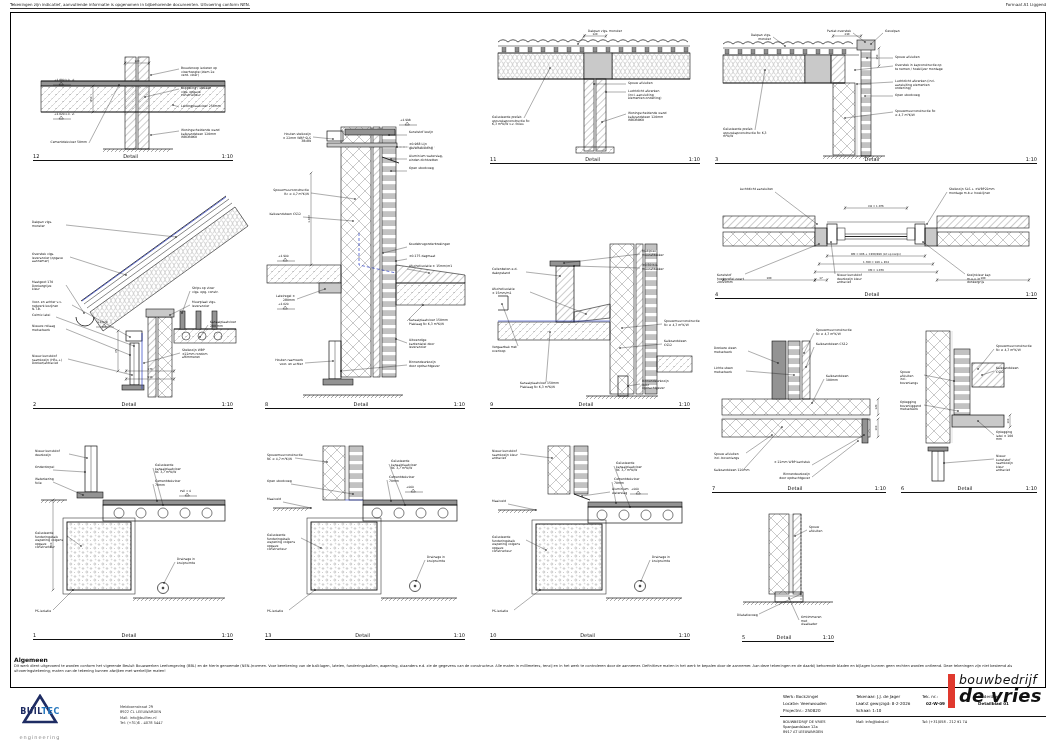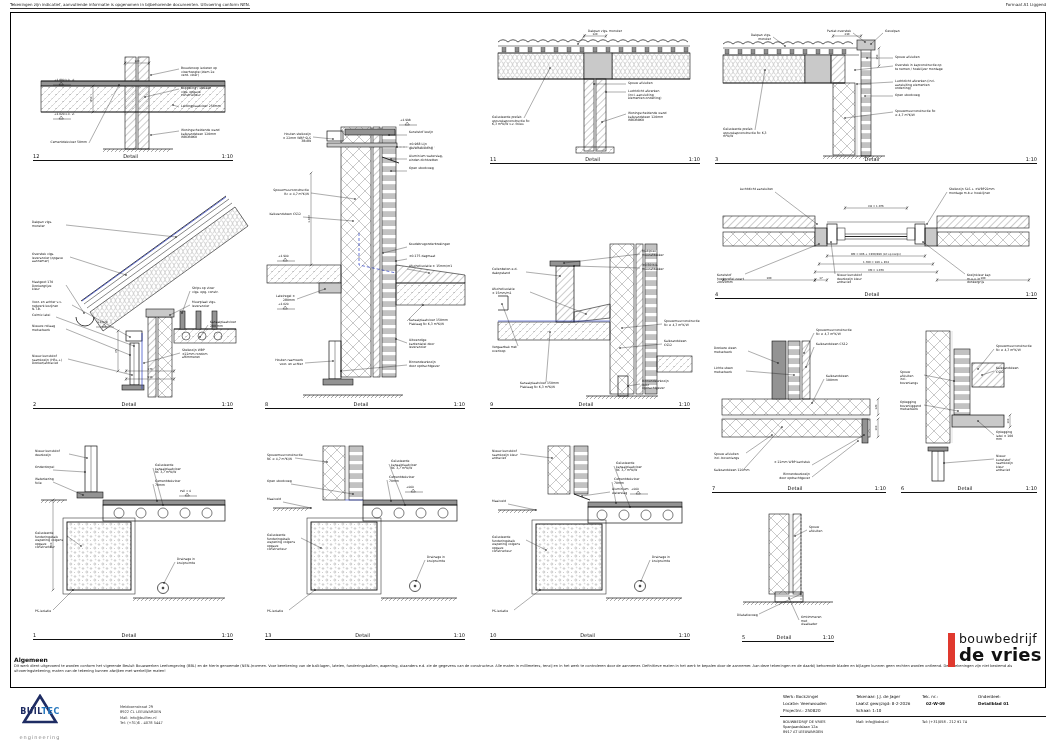--- a/index.html
+++ b/index.html
@@ -7,21 +7,21 @@
   .tophead{position:absolute;left:10px;top:2px;width:1036px;display:flex;justify-content:space-between;font-size:4px;color:#222;}
   .tophead .u{border-bottom:0.5px solid #333;padding-bottom:0.5px;}
   .frame{position:absolute;left:10px;top:12px;width:1034px;height:674px;border:1.3px solid #000;}
   .pdraw{position:absolute;overflow:visible;}
   .pdraw svg{overflow:visible;display:block;}
   .plabel{position:absolute;display:flex;justify-content:space-between;align-items:flex-end;font-size:5px;border-bottom:1px solid #111;padding-bottom:1px;height:8px;}
   .plabel span{white-space:nowrap;}
   .algemeen{position:absolute;left:14px;top:656px;width:1005px;}
   .alg-title{font-size:6px;font-weight:bold;margin:0 0 1px 0;}
   .alg-text{font-size:3.6px;line-height:1.3;color:#222;}
-  .devries{position:absolute;left:948px;top:633px;display:flex;align-items:flex-start;}
+  .devries{position:absolute;left:948px;top:674px;display:flex;align-items:flex-start;font-style:italic;}
   .dv-bar{width:7px;height:34px;margin-right:4px;}
   .dv-l1{font-size:12.5px;font-weight:400;letter-spacing:0.4px;line-height:1;}
   .dv-l2{font-size:18px;font-weight:bold;letter-spacing:0.2px;line-height:1;margin-top:0px;}
   .titleblock{position:absolute;left:780px;top:692px;width:266px;height:48px;}
   .tb{position:absolute;font-size:4.1px;white-space:nowrap;}
   .tb.b{font-weight:bold;}
   .tb.sm{font-size:3.5px;}
   .tbsep{position:absolute;left:0;top:24px;width:266px;border-top:1.2px solid #111;}
   .builtec{position:absolute;left:12px;top:694px;width:240px;}
   .bt-logo{position:absolute;left:10px;top:0;}

